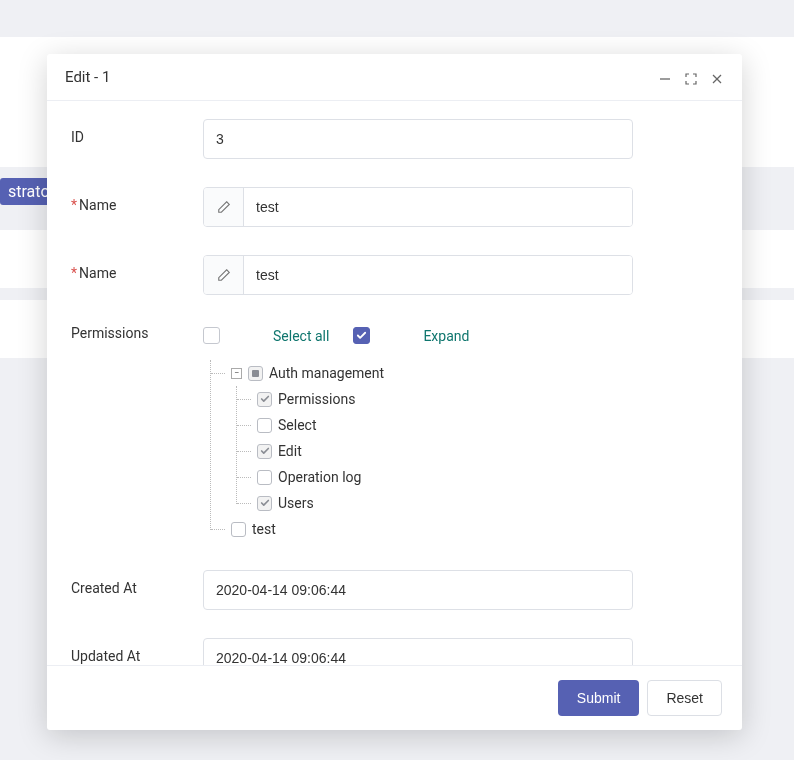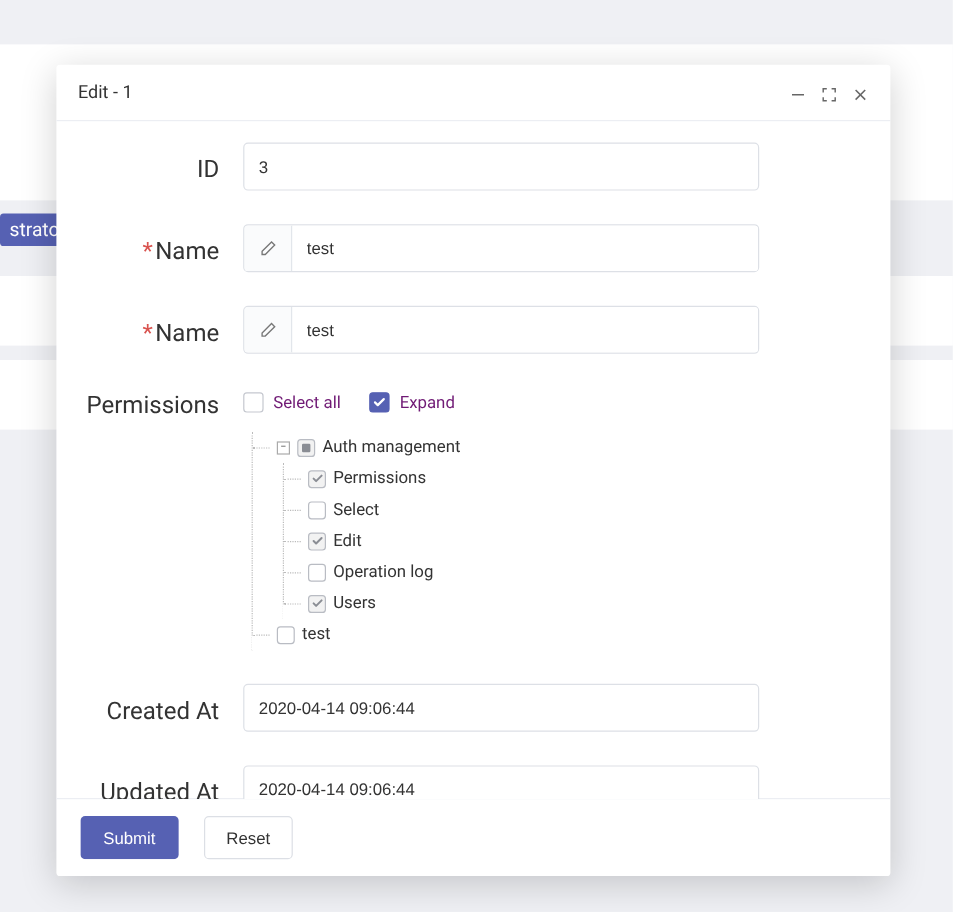--- a/index.html
+++ b/index.html
@@ -72,24 +72,24 @@
     height: 14px;
     background: #f1f1f1;
   }
   .form-row {
     display: flex;
     align-items: flex-start;
     margin-bottom: 28px;
   }
   .form-label {
     width: 132px;
-    text-align: right;
+    text-align: left;
     padding-right: 20px;
     padding-top: 10px;
-    font-size: 20px;
+    font-size: 14px;
     color: #333;
     flex-shrink: 0;
   }
   .req-mark { color: #d9534f; margin-right: 2px; }
   .form-field {
     flex: 1;
     max-width: 430px;
   }
   .input-plain {
     width: 100%;
@@ -146,21 +146,21 @@
     align-items: center;
     justify-content: center;
     cursor: pointer;
     background: #fff;
   }
   .perm-checkbox.checked {
     background: #5661b3;
     border-color: #5661b3;
   }
   .perm-checkbox.checked svg path { stroke: #fff; }
-  .perm-ck-label { color: #701a75; }
+  .perm-ck-label { color: #0f766e; margin-left: 45px; }
   .tree { margin-left: 2px; font-size: 14px; color: #333; }
   .tree-node {
     position: relative;
     padding-left: 18px;
   }
   .tree-row {
     display: flex;
     align-items: center;
     height: 26px;
     gap: 6px;
@@ -218,22 +218,22 @@
     top: 14px;
     bottom: 0;
     width: 2px;
     background: #fff;
   }
   .tree-label {}
   .modal-footer {
     border-top: 1px solid #eceef3;
     padding: 14px 20px;
     display: flex;
-    justify-content: flex-start;
-    gap: 21px;
+    justify-content: flex-end;
+    gap: 8px;
   }
   .btn {
     height: 36px;
     padding: 0 18px;
     border-radius: 4px;
     font-size: 14px;
     cursor: pointer;
     border: 1px solid transparent;
     display: flex;
     align-items: center;

